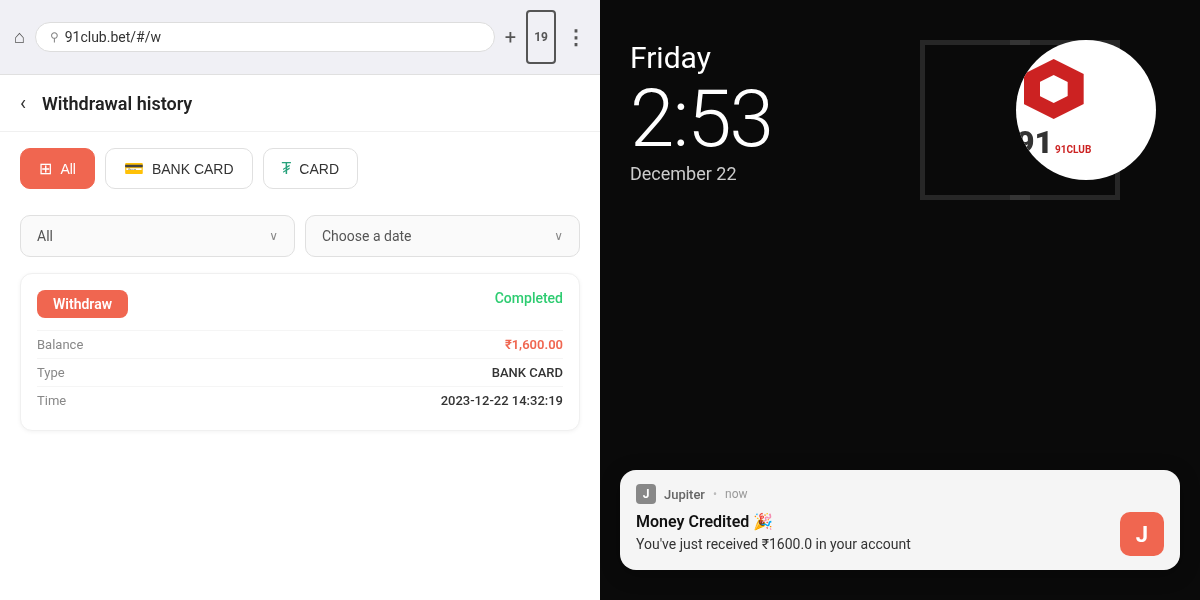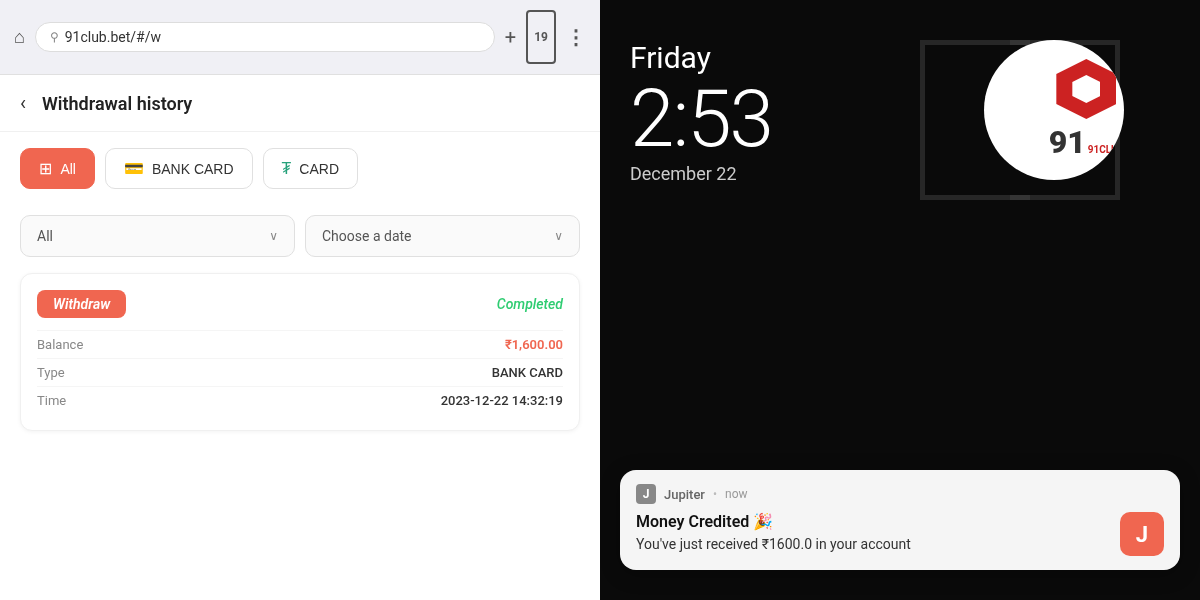--- a/index.html
+++ b/index.html
@@ -169,23 +169,21 @@
       margin: 0 20px;
       border: 1px solid #f0f0f0;
       border-radius: 12px;
       padding: 16px;
       box-shadow: 0 1px 4px rgba(0,0,0,0.05);
     }
 
     .tx-header {
       display: flex;
       justify-content: space-between;
-      align-items: center;
       margin-bottom: 12px;
-      font-style: italic;
     }
 
     .withdraw-badge {
       background: #f06650;
       color: white;
       padding: 6px 16px;
       border-radius: 8px;
       font-size: 14px;
       font-weight: 600;
     }
@@ -284,29 +282,29 @@
     .date-display {
       font-size: 18px;
       color: #ccc;
       margin-top: 4px;
     }
 
     
     .club-logo {
       position: absolute;
       top: 40px;
-      right: 76px;
+      right: 44px;
       width: 140px;
       height: 140px;
       background: white;
       border-radius: 50%;
       z-index: 20;
       display: flex;
       align-items: center;
-      justify-content: flex-end;
+      justify-content: flex-start;
       overflow: hidden;
     }
 
     .club-logo-inner {
       display: flex;
       flex-direction: column;
       align-items: center;
       justify-content: center;
     }
 

